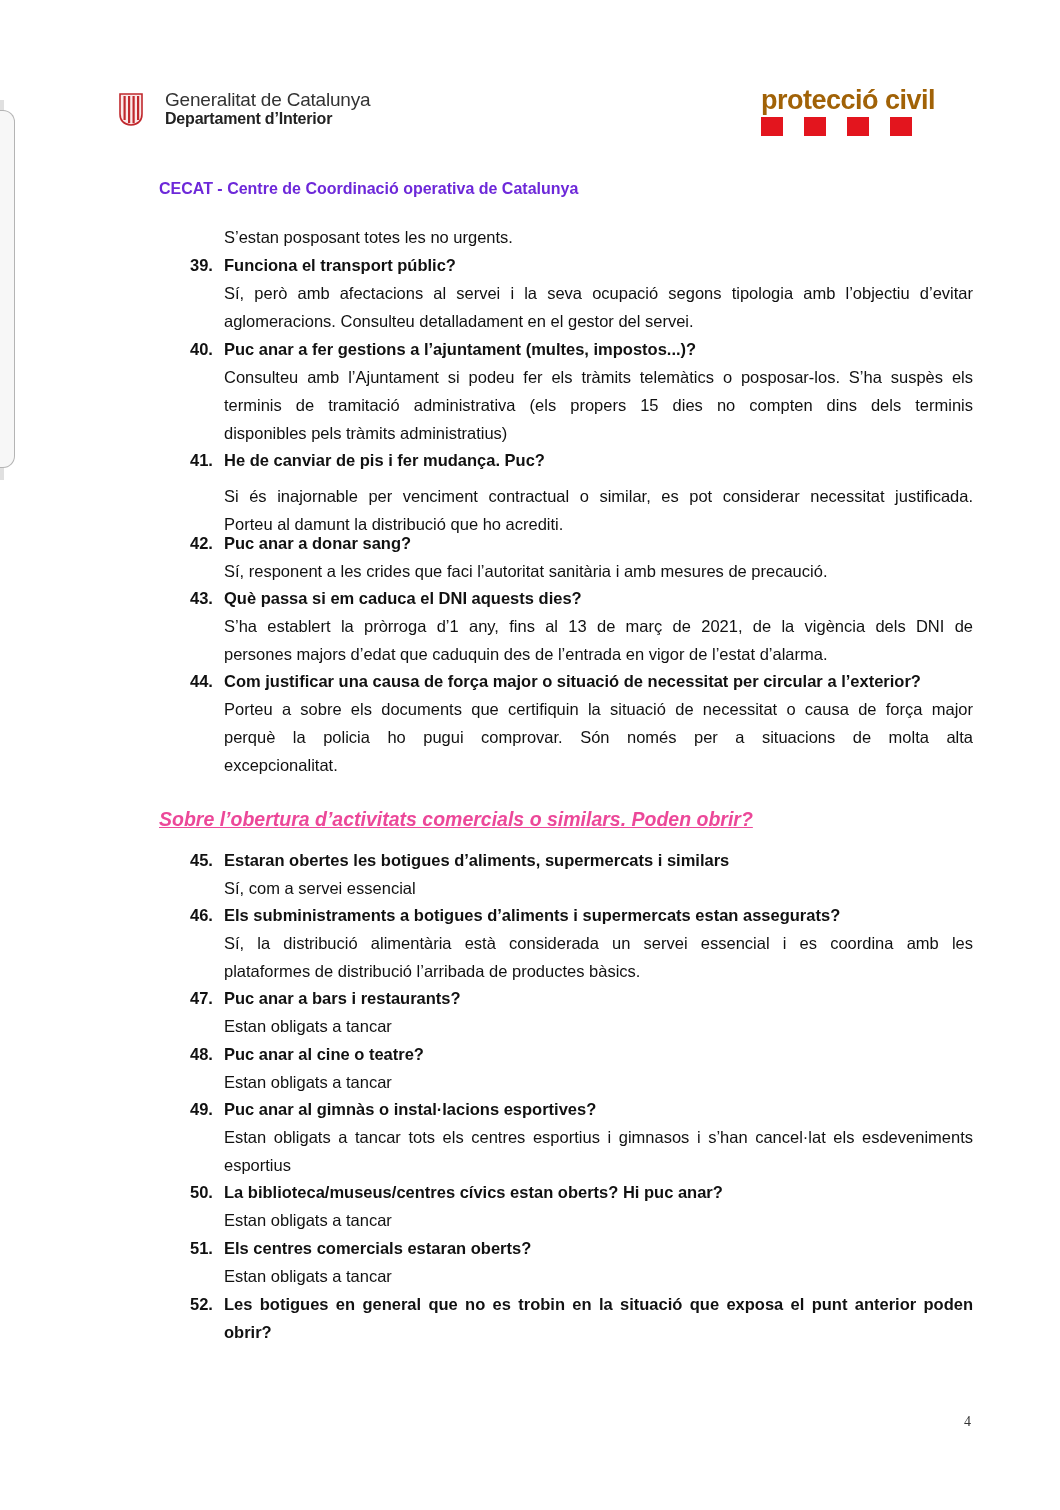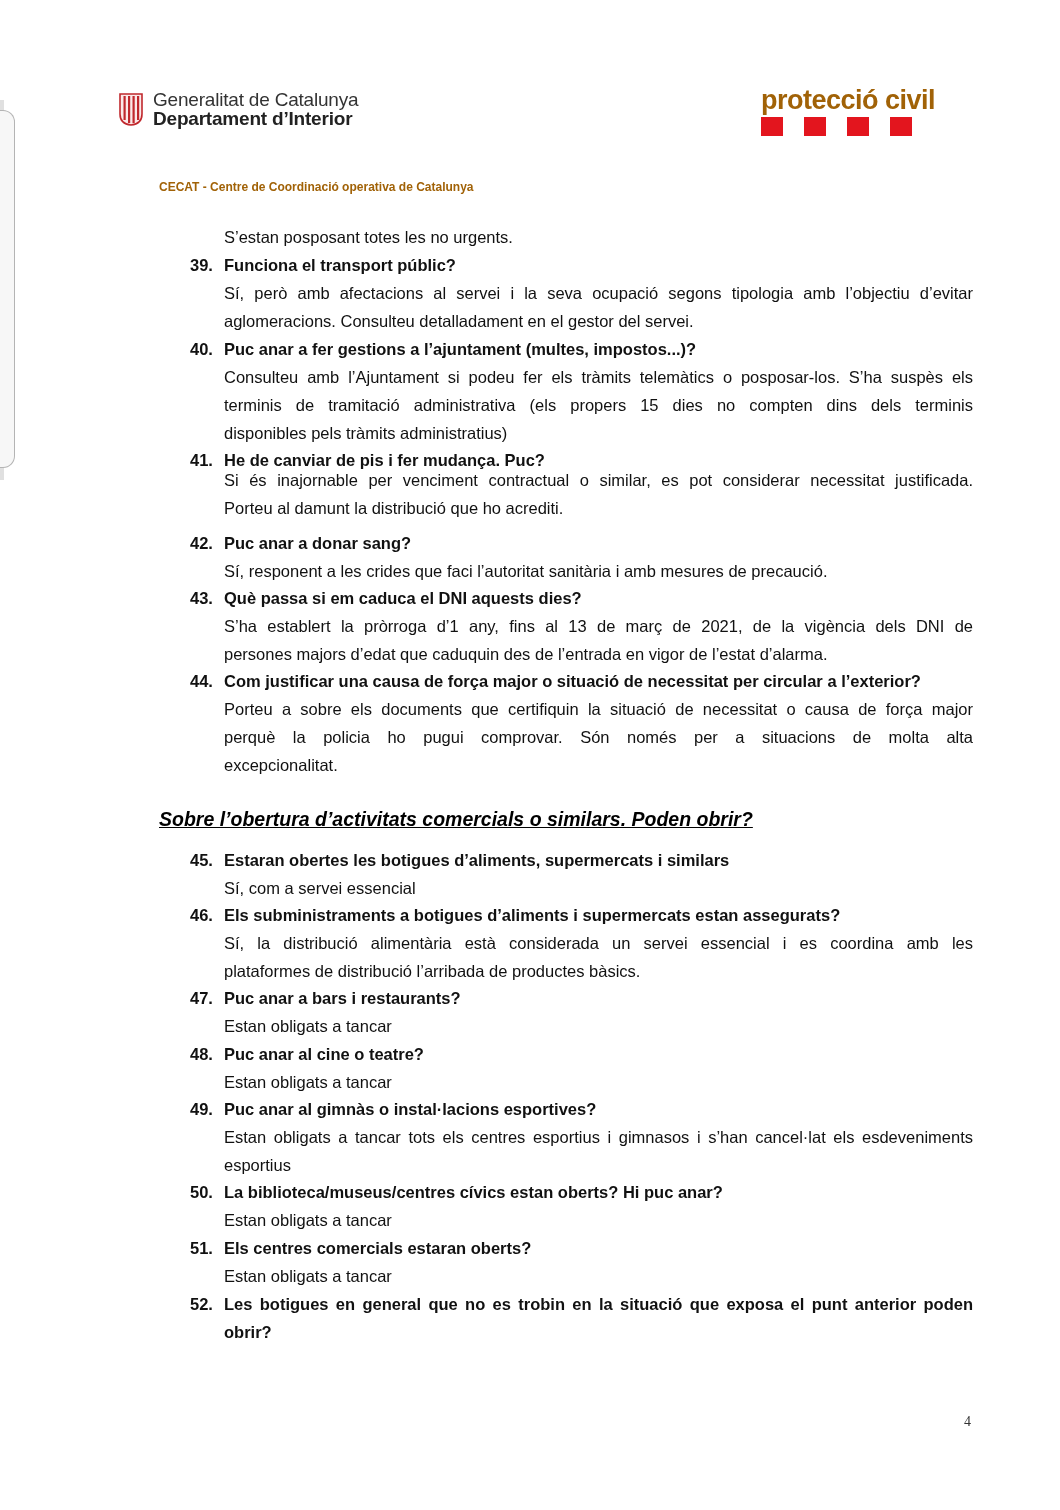--- a/index.html
+++ b/index.html
@@ -9,39 +9,39 @@
   }
   .side-tab {
     position: absolute; left: -8px; top: 110px; width: 22px; height: 356px;
     border: 1.5px solid #b4b4b4; border-left: none; border-radius: 0 12px 12px 0;
     background: #f7f7f7;
   }
   .side-strip { position: absolute; left: 0; top: 100px; width: 4px; height: 380px; background: #e0e0e0; }
 
   .gen-logo { position: absolute; left: 118px; top: 90px; display: flex; align-items: center; }
   .gen-emblem { width: 26px; height: 34px; margin-right: 9px; }
-  .gen-text { line-height: 19px; }
+  .gen-text { line-height: 19px; margin-left: 12px; }
   .gen-line1 { font-size: 19px; color: #333; font-weight: normal; letter-spacing: -0.2px; }
-  .gen-line2 { font-size: 19px; color: #222; font-weight: bold; letter-spacing: -0.2px; }
+  .gen-line2 { font-size: 16px; color: #222; font-weight: bold; letter-spacing: -0.2px; }
 
   .pc-logo { position: absolute; left: 761px; top: 87px; }
   .pc-title { font-size: 27px; font-weight: bold; color: #a16207; letter-spacing: -0.5px; line-height: 26px; }
   .pc-squares { display: flex; gap: 21px; margin-top: 4px; }
   .pc-sq { width: 22px; height: 19px; background: #e3151e; }
 
-  .cecat { position: absolute; left: 159px; top: 180px; font-size: 12px; font-weight: bold; color: #a16207; }
+  .cecat { position: absolute; left: 159px; top: 180px; font-size: 16px; font-weight: bold; color: #6d28d9; }
 
   .content { position: absolute; left: 0; top: 0; width: 1060px; }
   .line { position: absolute; font-family: "Liberation Sans", sans-serif; font-size: 16.5px; color: #111; white-space: nowrap; text-align: right; }
   .q { font-weight: bold; }
   .qnum { position: absolute; font-weight: bold; font-size: 16.5px; }
   .ans { position: absolute; left: 224px; width: 749px; font-size: 16.5px; line-height: 28px; text-align: justify; }
   .heading {
     position: absolute; left: 159px; top: 808px; font-size: 19.5px; font-weight: bold; font-style: italic;
-    text-decoration: underline; color: #000000;
+    text-decoration: underline; color: #ec4899;
   }
   .page-num { position: absolute; left: 964px; top: 1414px; font-family: "Liberation Serif", serif; font-size: 14px; color: #333; }
 </style>
 </head>
 <body>
 
 <div class="side-strip"></div>
 <div class="side-tab"></div>
 
 <div class="gen-logo">
@@ -88,21 +88,21 @@
     <div class="ans" style="top:363px;">
       <div style="text-align-last: justify;">Consulteu amb l’Ajuntament si podeu fer els tràmits telemàtics o posposar-los. S’ha suspès els</div>
       <div style="text-align-last: justify;">terminis de tramitació administrativa (els propers 15 dies no compten dins dels terminis</div>
       <div>disponibles pels tràmits administratius)</div>
     </div>
   </div>
 
   <div>
     <span class="qnum" style="left:190px; top:451px;">41.</span>
     <span class="line q" style="left:224px; top:451px;">He de canviar de pis i fer mudança. Puc?</span>
-    <div class="ans" style="top:466px;">
+    <div class="ans" style="top:482px;">
       <div style="text-align-last: justify;">Si és inajornable per venciment contractual o similar, es pot considerar necessitat justificada.</div>
       <div>Porteu al damunt la distribució que ho acrediti.</div>
     </div>
   </div>
 
   <div>
     <span class="qnum" style="left:190px; top:534px;">42.</span>
     <span class="line q" style="left:224px; top:534px;">Puc anar a donar sang?</span>
     <div class="ans" style="top:557px;">
       <div>Sí, responent a les crides que faci l’autoritat sanitària i amb mesures de precaució.</div>

